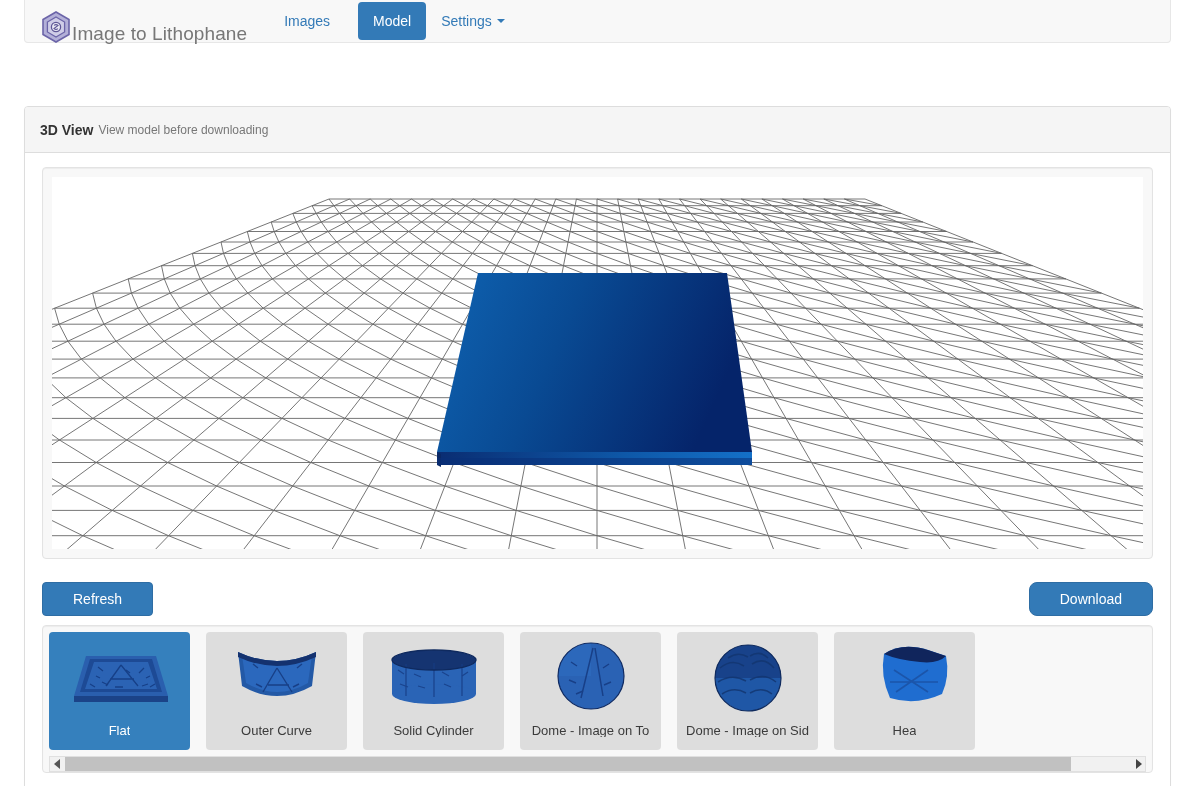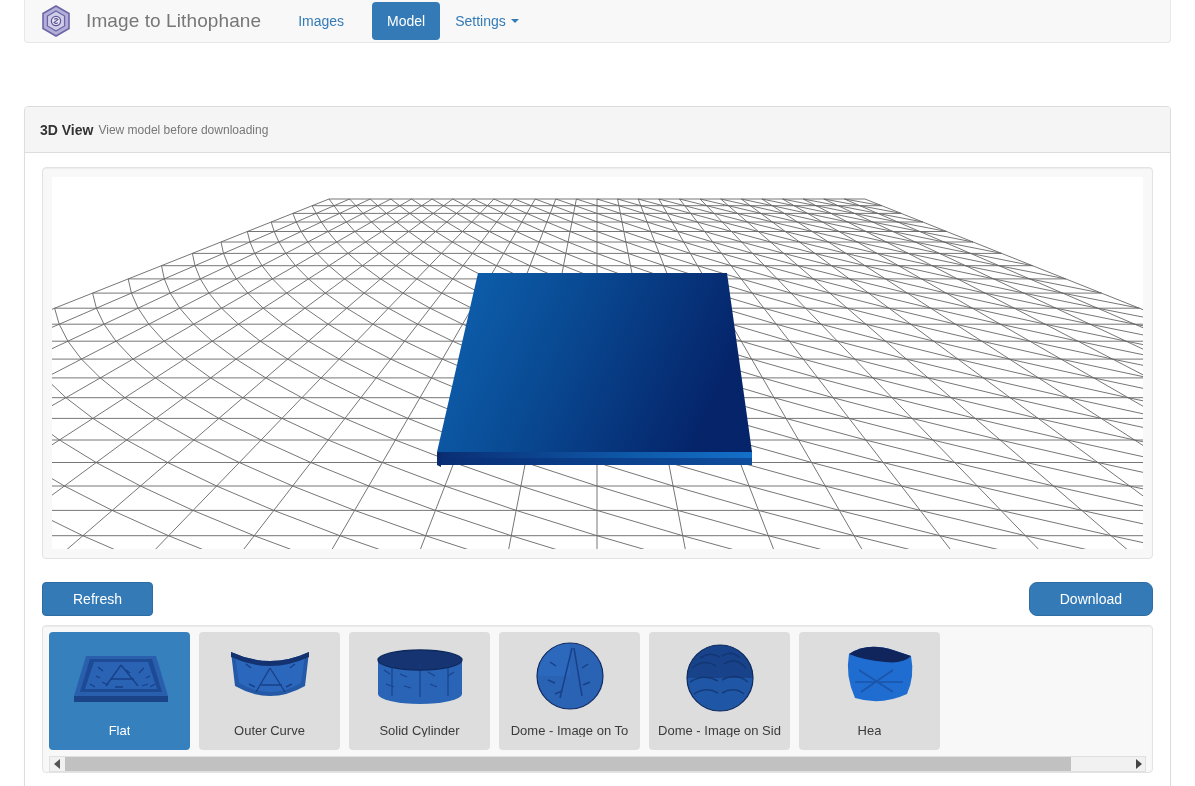--- a/index.html
+++ b/index.html
@@ -16,21 +16,21 @@
   .navbar {
     position: absolute; left: 24px; top: -1px;
     width: 1147px; height: 44px;
     background: #f8f8f8;
     border: 1px solid #e7e7e7;
     border-top: none;
     border-radius: 0 0 4px 4px;
     display: flex; align-items: center;
   }
   .brand {
-    display: flex; align-items: center; gap: 15px;
+    display: flex; align-items: flex-end; gap: 1px;
     padding: 0 14px 0 16px;
     height: 44px;
     text-decoration: none;
   }
   .brand-logo { width: 30px; height: 32px; display: block; flex: none; }
   .brand-text {
     font-size: 19px; color: #777; line-height: 1;
     white-space: nowrap; letter-spacing: .1px;
   }
   .nav-items { display: flex; align-items: center; height: 44px; gap: 0; margin-left: 8px; }
@@ -113,21 +113,21 @@
     border: 1px solid #e3e3e3;
     border-radius: 4px;
     box-shadow: inset 0 1px 1px rgba(0,0,0,.05);
     padding: 6px 0 0 0;
     overflow: hidden;
   }
   .thumb-strip {
     position: relative;
     height: 118px;
     margin: 0 6px;
-    display: flex; gap: 9px;
+    display: flex; gap: 16px;
     overflow: hidden;
   }
   .thumb {
     flex: 0 0 141px;
     height: 118px;
     background: #ddd;
     border-radius: 4px;
     display: flex; flex-direction: column;
     align-items: center; justify-content: flex-start;
     cursor: pointer; overflow: hidden;

